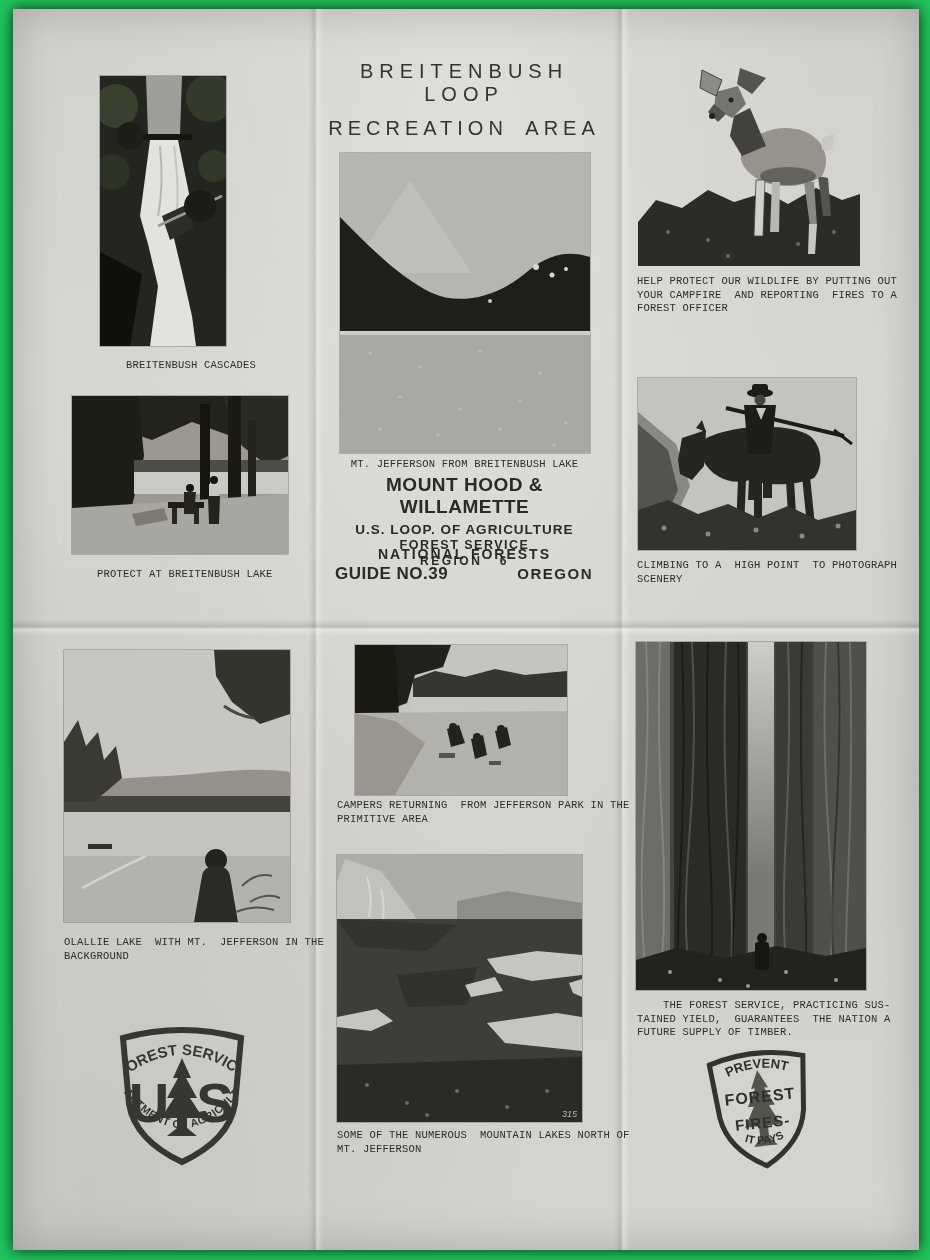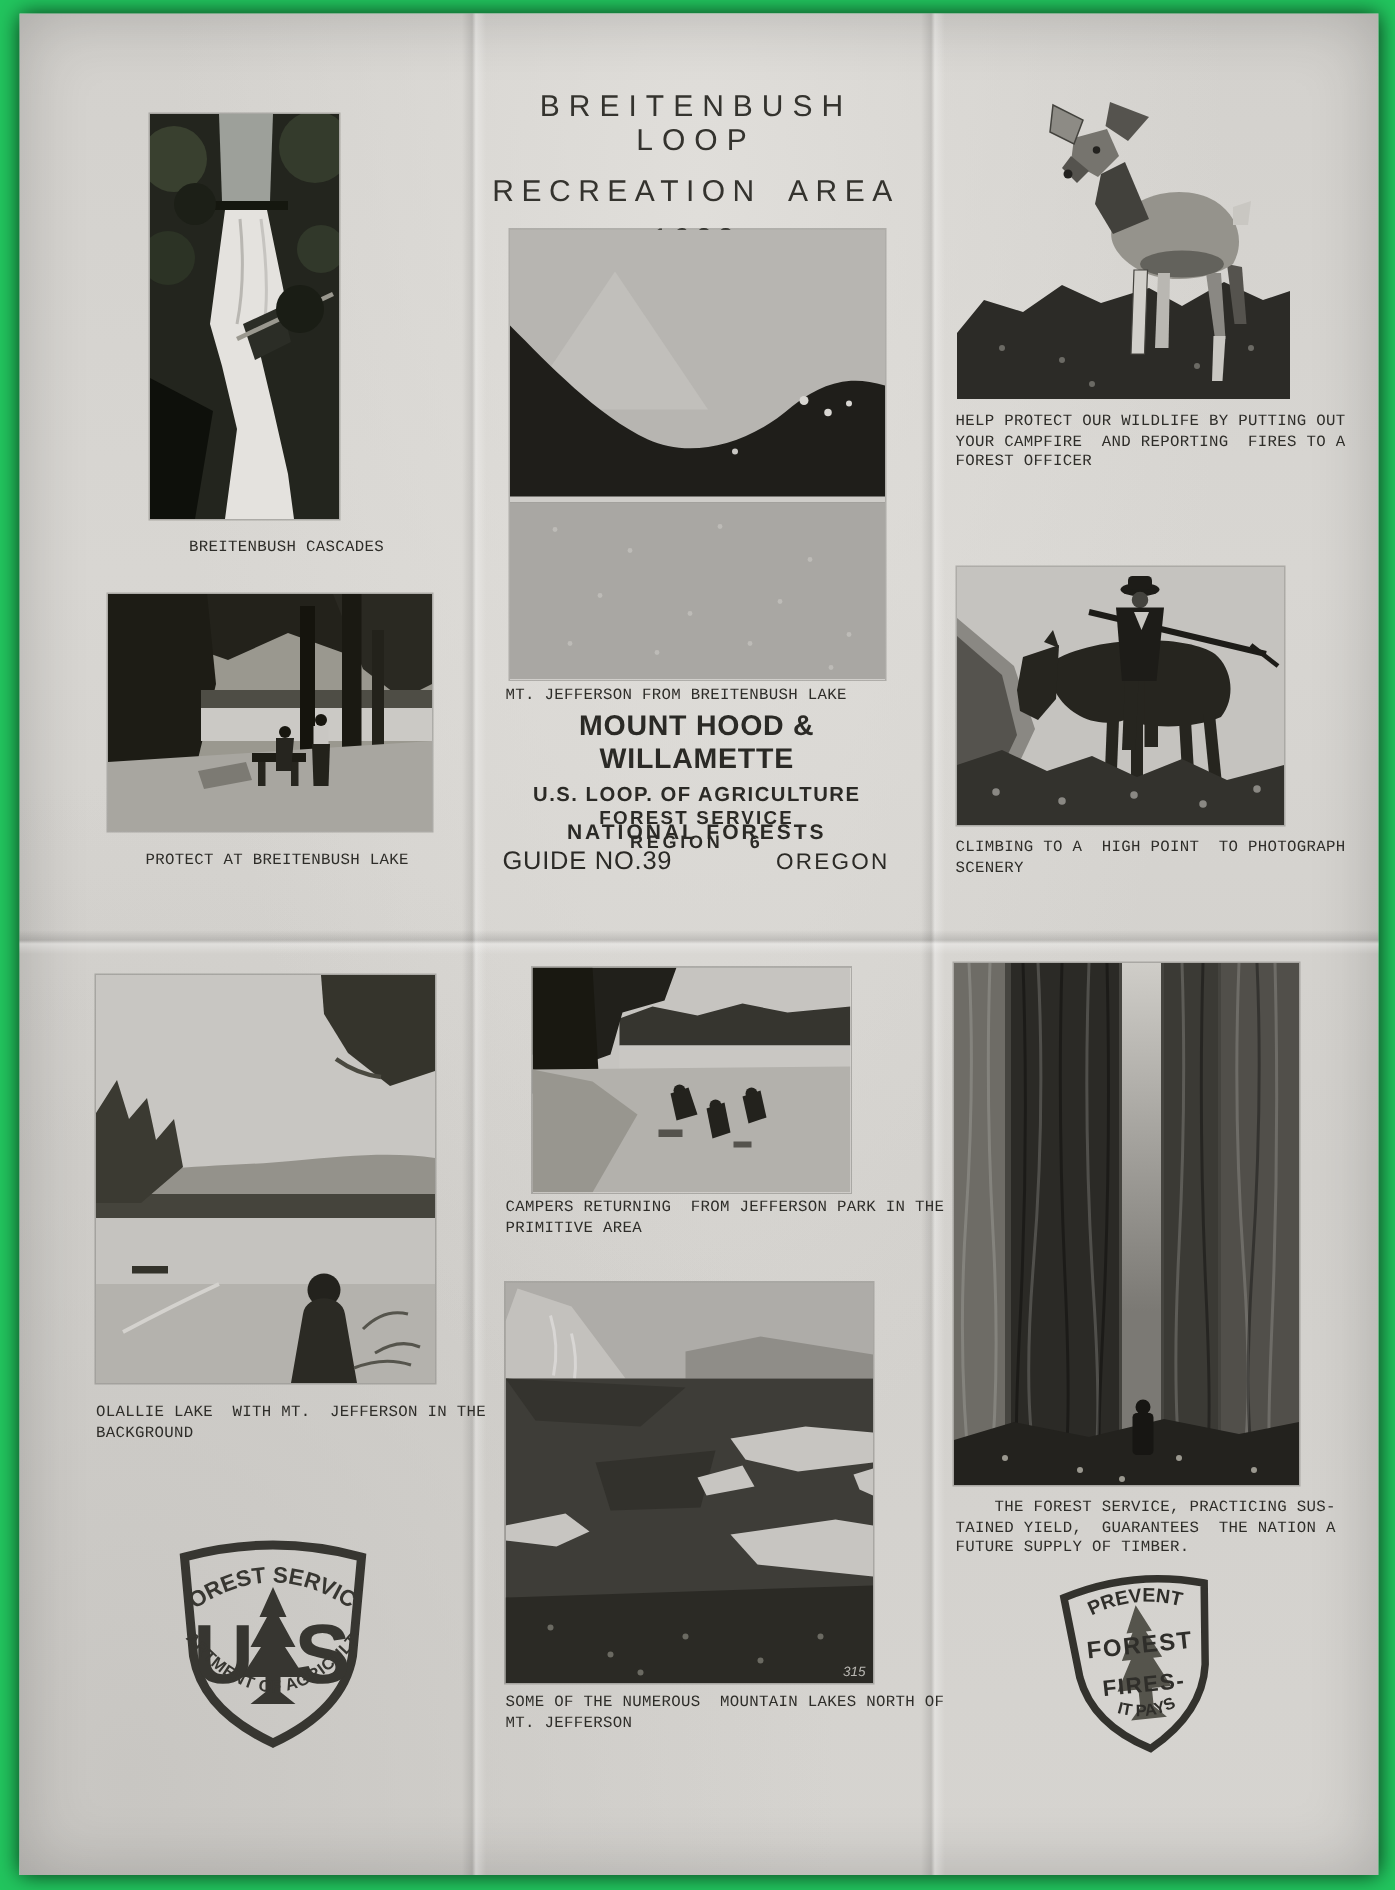--- a/index.html
+++ b/index.html
@@ -15,33 +15,33 @@
   .fold.v{top:9px;height:1241px;width:16px;
           background:linear-gradient(90deg,rgba(0,0,0,0) 0%,rgba(0,0,0,.10) 42%,rgba(255,255,255,.30) 58%,rgba(0,0,0,0) 100%);}
   .fold.h{left:13px;width:906px;height:16px;
           background:linear-gradient(180deg,rgba(0,0,0,0) 0%,rgba(0,0,0,.12) 42%,rgba(255,255,255,.32) 58%,rgba(0,0,0,0) 100%);}
   .photo{position:absolute;overflow:hidden;box-shadow:0 0 0 1px rgba(40,40,36,.25);}
   .photo svg{display:block;}
   .cutout{position:absolute;}  
   .cap{position:absolute;font-family:"Liberation Mono","DejaVu Sans Mono",monospace;
        font-size:10.5px;line-height:13.5px;letter-spacing:.2px;color:#2e2d29;
        white-space:pre-wrap;}
-  .cap.center{text-align:left;font-family:Liberation Mono, monospace;}
+  .cap.center{text-align:center;font-family:Liberation Mono, monospace;}
   .title-block{position:absolute;left:318px;top:60px;width:292px;text-align:center;color:#34332e;}
   .t1{font-size:20px;letter-spacing:6px;word-spacing:18px;}
   .t2{font-size:20px;letter-spacing:5px;word-spacing:8px;margin-top:11px;}
   .t3{font-size:19px;letter-spacing:4px;margin-top:9px;}
   .head{position:absolute;left:337px;width:255px;text-align:center;font-weight:bold;color:#2b2a26;}
   .org1{top:474px;font-size:19px;letter-spacing:.5px;}
   .org2{top:498px;font-size:14px;letter-spacing:2px;margin-top:48px;}
   .dept{top:522px;font-size:13.5px;letter-spacing:1px;}
   .svc{top:538px;font-size:12.5px;letter-spacing:1.5px;}
   .region{top:554px;font-size:12px;letter-spacing:2.5px;white-space:pre;}
   .guide-row{position:absolute;left:335px;top:564px;width:258px;display:flex;
-             justify-content:space-between;align-items:baseline;font-weight:normal;color:#2b2a26;}
+             justify-content:space-between;align-items:baseline;font-weight:bold;color:#2b2a26;}
   .guide{font-size:17px;letter-spacing:.5px;}
   .state{font-size:15px;letter-spacing:1.5px;}
   .shield{position:absolute;}
   svg text{font-family:"Liberation Sans",sans-serif;}
 </style>
 </head>
 <body>
 
 <div class="page">
   <div class="paper"></div>

